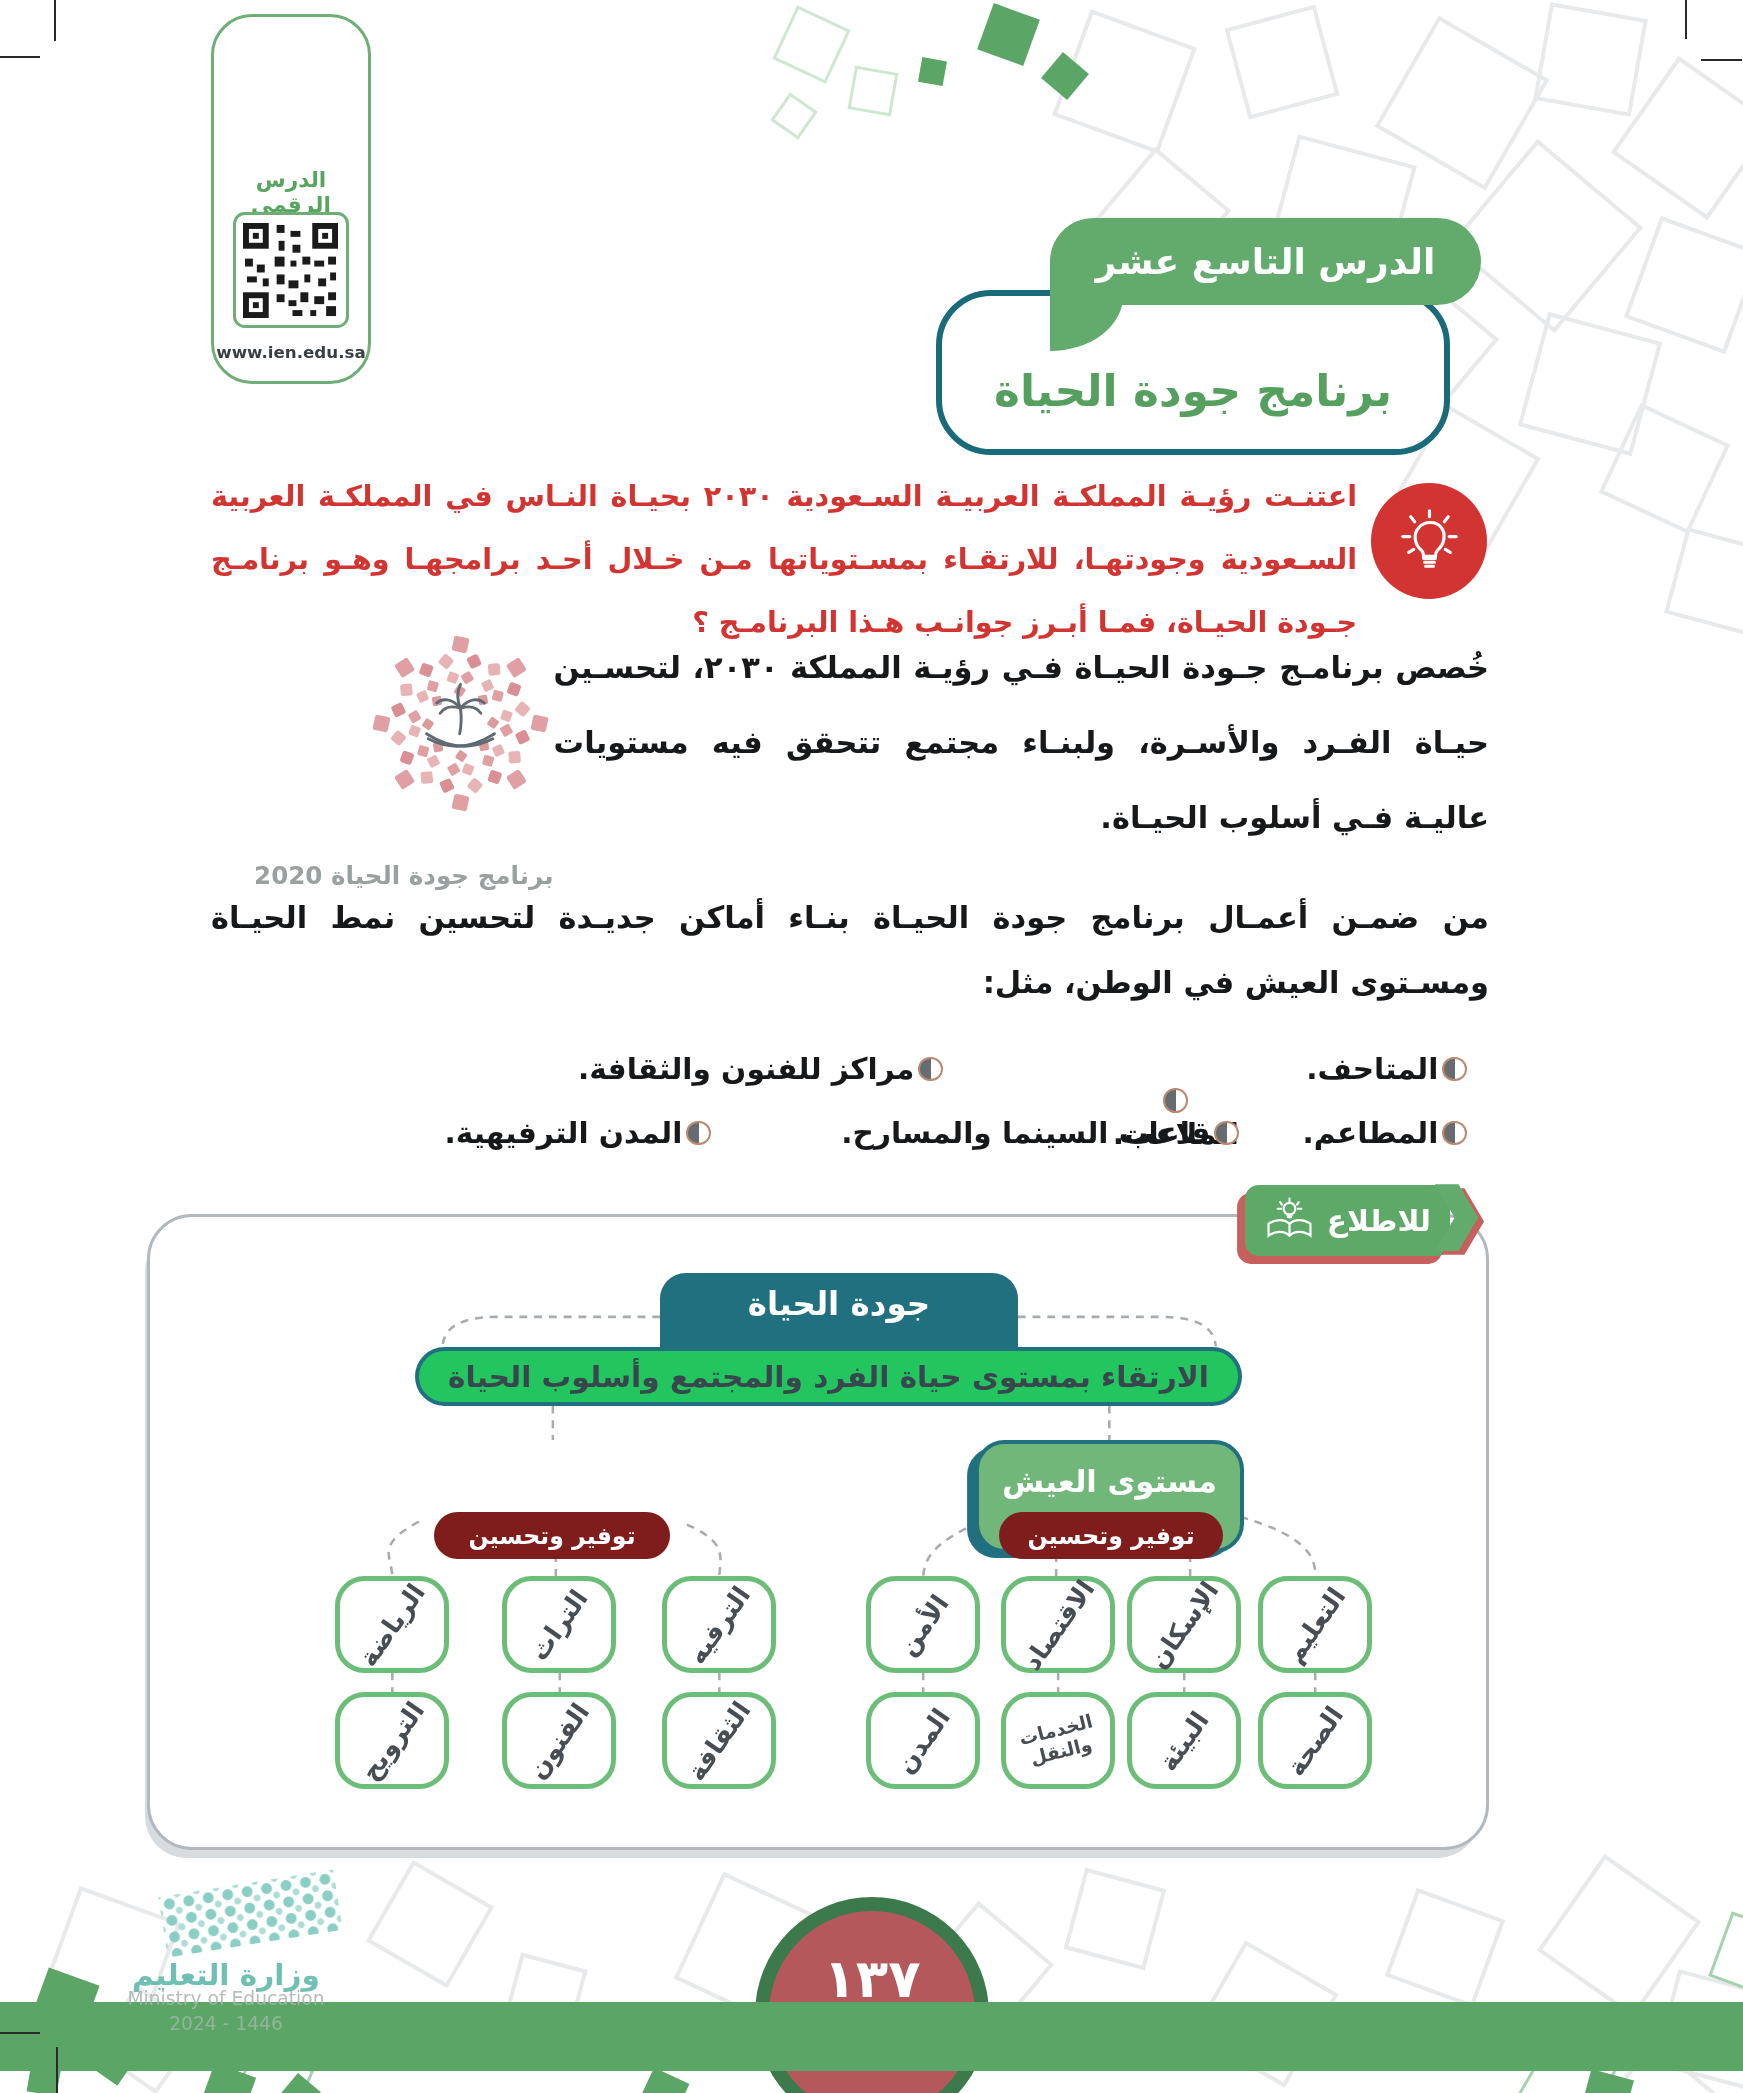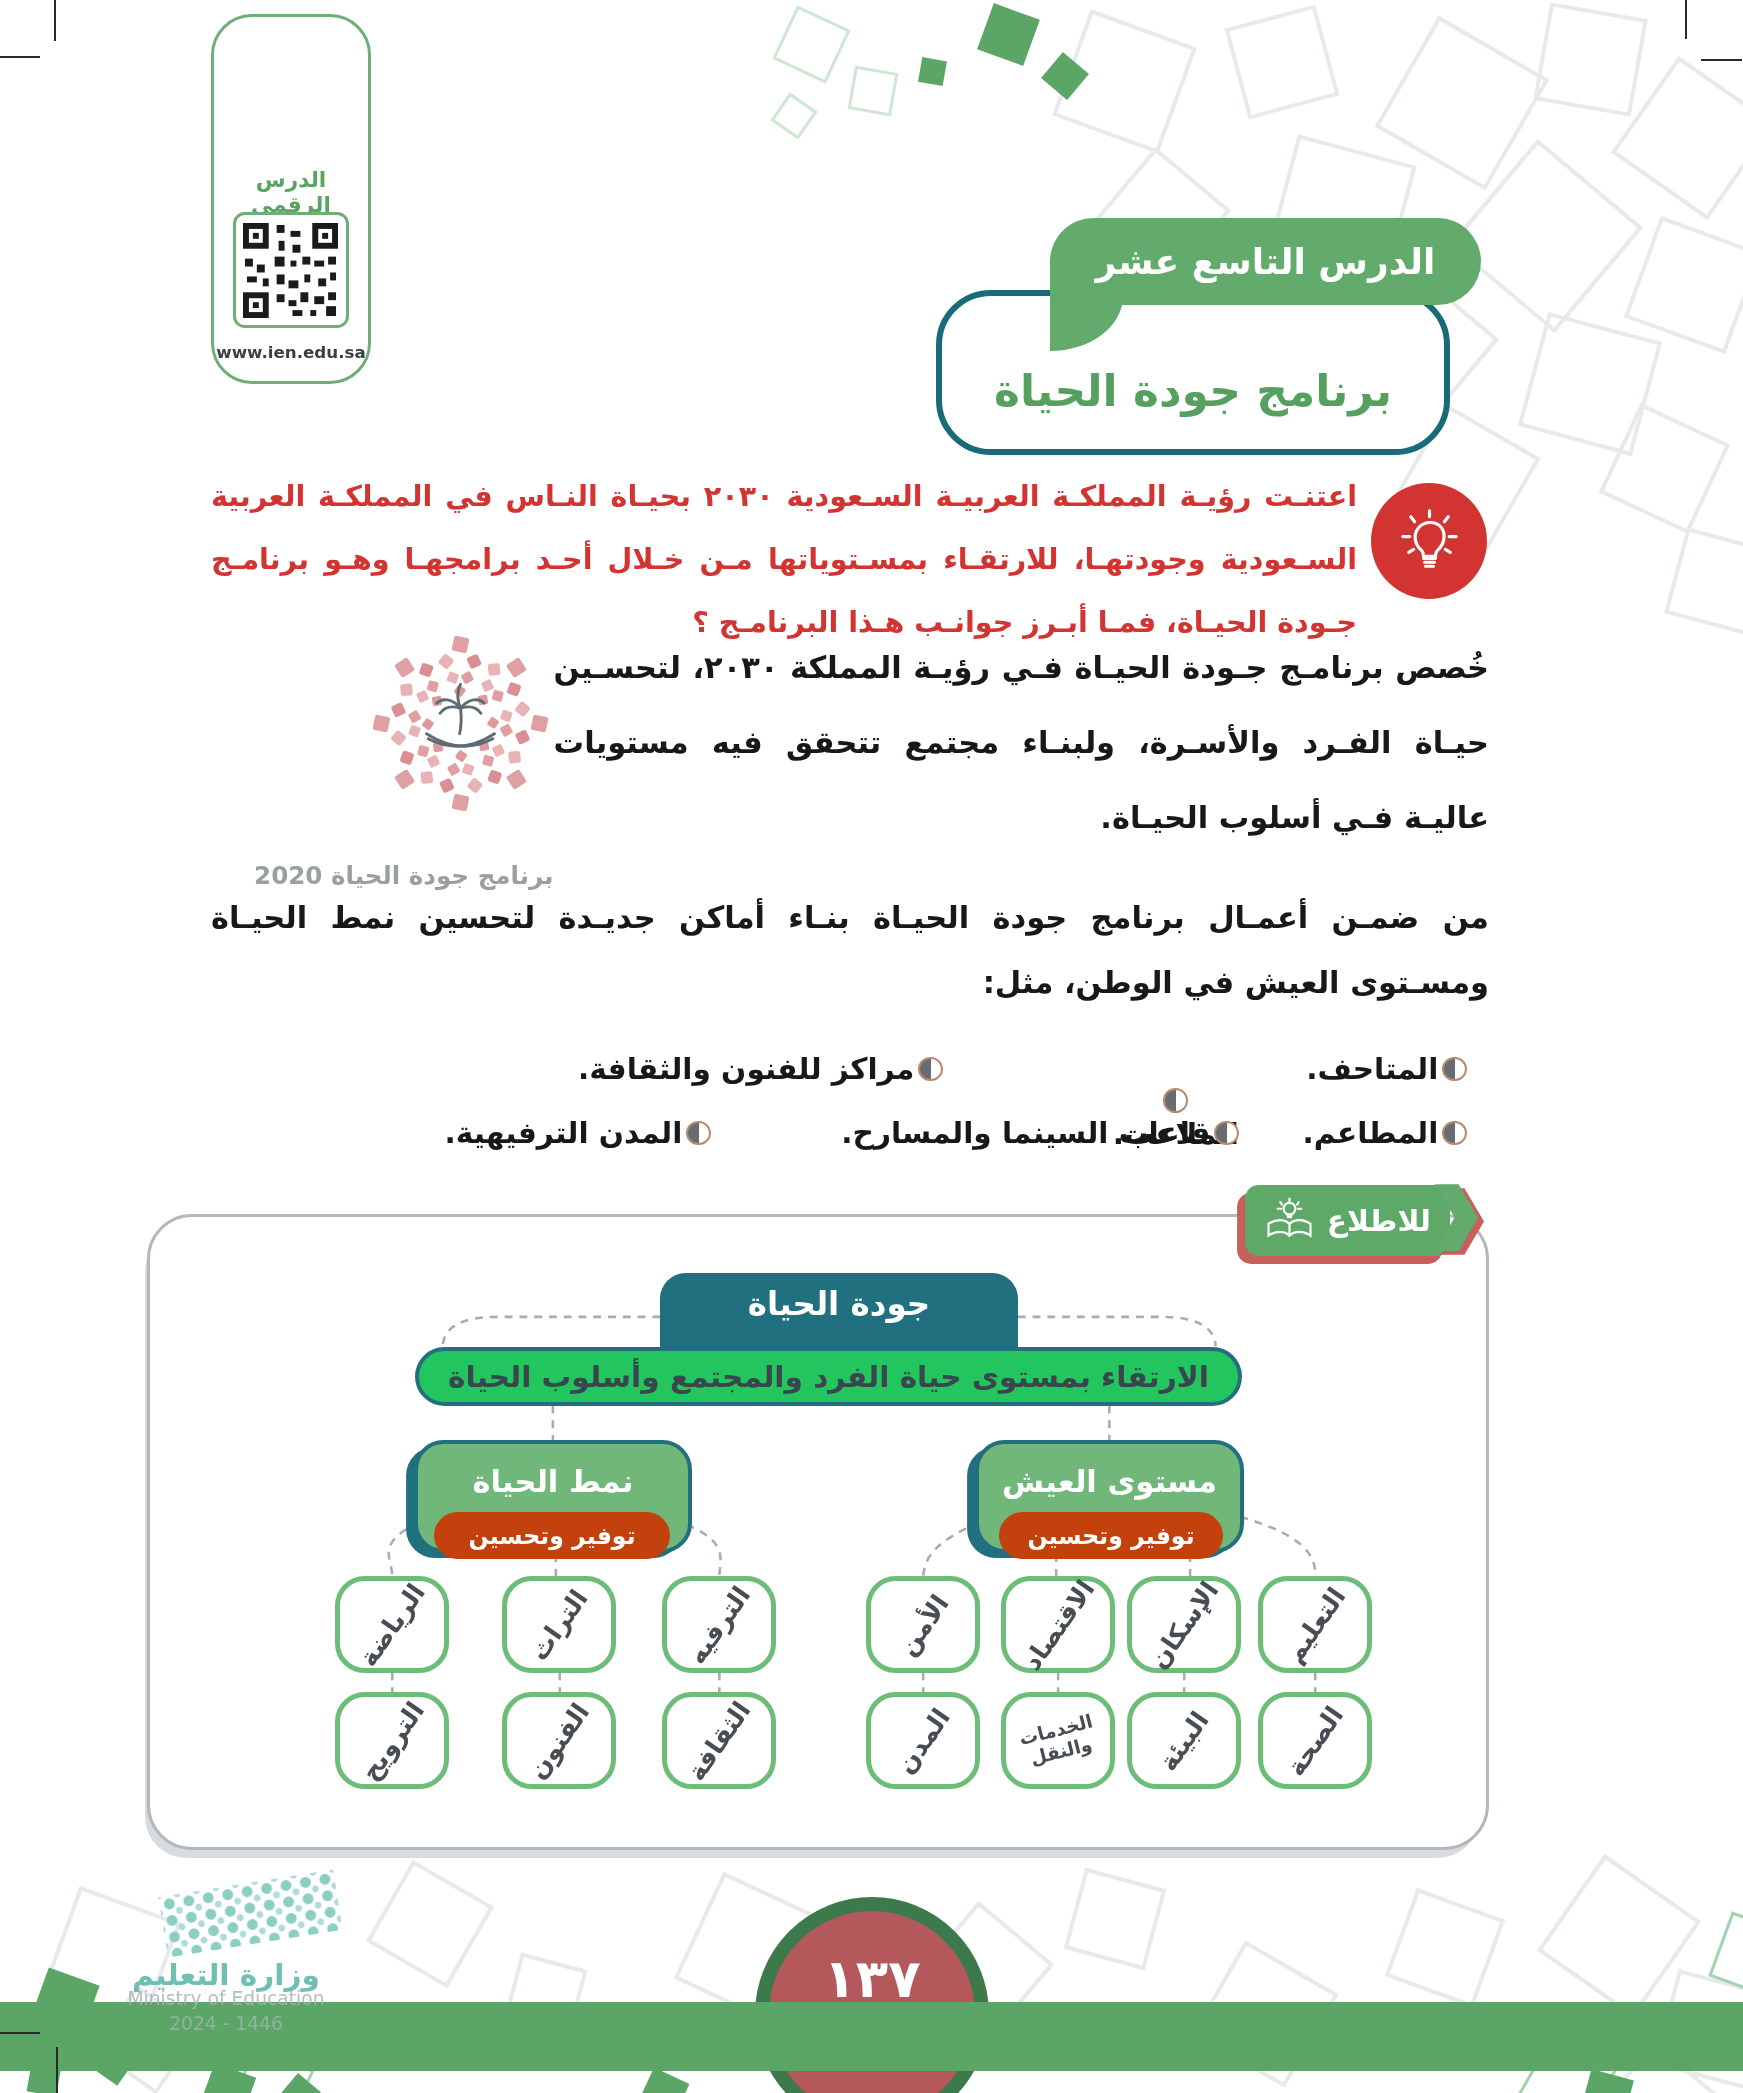--- a/index.html
+++ b/index.html
@@ -59,21 +59,21 @@
                 box-shadow:-5.9px 11.8px 0 -3.9px #d9dcdf;}
   .dg-root{left:661px;top:1273px;width:358px;height:110px;background:#21707f;border-radius:25.6px;z-index:2;
            color:#fff;font-weight:bold;font-size:32.5px;display:flex;justify-content:center;padding-top:11.8px;
            box-sizing:border-box;}
   .dg-sub{left:416px;top:1347px;width:827px;height:59px;background:#22c55e;border:4.9px solid #21707f;
           border-radius:33px;box-sizing:border-box;z-index:3;display:flex;align-items:center;
           justify-content:center;color:#39464e;font-weight:bold;font-size:29.6px;}
   .dg-branch{position:absolute;background:#72b77a;border:4.9px solid #21707f;border-radius:29.6px;
              box-sizing:border-box;z-index:3;color:#fff;font-weight:bold;font-size:30.5px;text-align:center;
              padding-top:19.7px;box-shadow:-8.9px 5.9px 0 -1px #21707f;}
-  .dg-pill{position:absolute;background:#c2410c;border-radius:25.6px;z-index:4;color:#fff;font-weight:bold;
+  .dg-pill{position:absolute;background:#7f1d1d;border-radius:25.6px;z-index:4;color:#fff;font-weight:bold;
            font-size:23.6px;display:flex;align-items:center;justify-content:center;}
   .dg-child{position:absolute;width:114px;height:97px;background:#fff;border:5.9px solid #6cbd77;
             border-radius:29.6px;box-sizing:border-box;z-index:3;display:flex;align-items:center;
             justify-content:center;color:#474d52;font-weight:bold;font-size:25.6px;}
   .dg-child span{transform:rotate(-55deg);white-space:nowrap;}
   .dg-child.small span{transform:rotate(-14deg);white-space:normal;font-size:18.7px;line-height:21.7px;
             text-align:center;width:79px;}
   #connectors{position:absolute;left:0;top:0;z-index:2;}
   
   .green-bar{left:0;top:2002px;width:1744px;height:69px;background:#5ba666;z-index:5;}
@@ -326,23 +326,20 @@
     </g>
   </svg>
 
   <div class="abs dg-root">
     <span>جودة الحياة</span>
   </div>
   <div class="abs dg-sub">
     <span>الارتقاء بمستوى حياة الفرد والمجتمع وأسلوب الحياة</span>
   </div>
 
-  <div class="dg-branch" style="left:415px;top:1440px;width:278px;height:113px;">
-    <span>نمط الحياة</span>
-  </div>
   <div class="dg-pill" style="left:435px;top:1512px;width:236px;height:47px;">
     <span>توفير وتحسين</span>
   </div>
 
   <div class="dg-branch" style="left:976px;top:1440px;width:269px;height:113px;">
     <span>مستوى العيش</span>
   </div>
   <div class="dg-pill" style="left:1000px;top:1512px;width:224px;height:47px;">
     <span>توفير وتحسين</span>
   </div>

